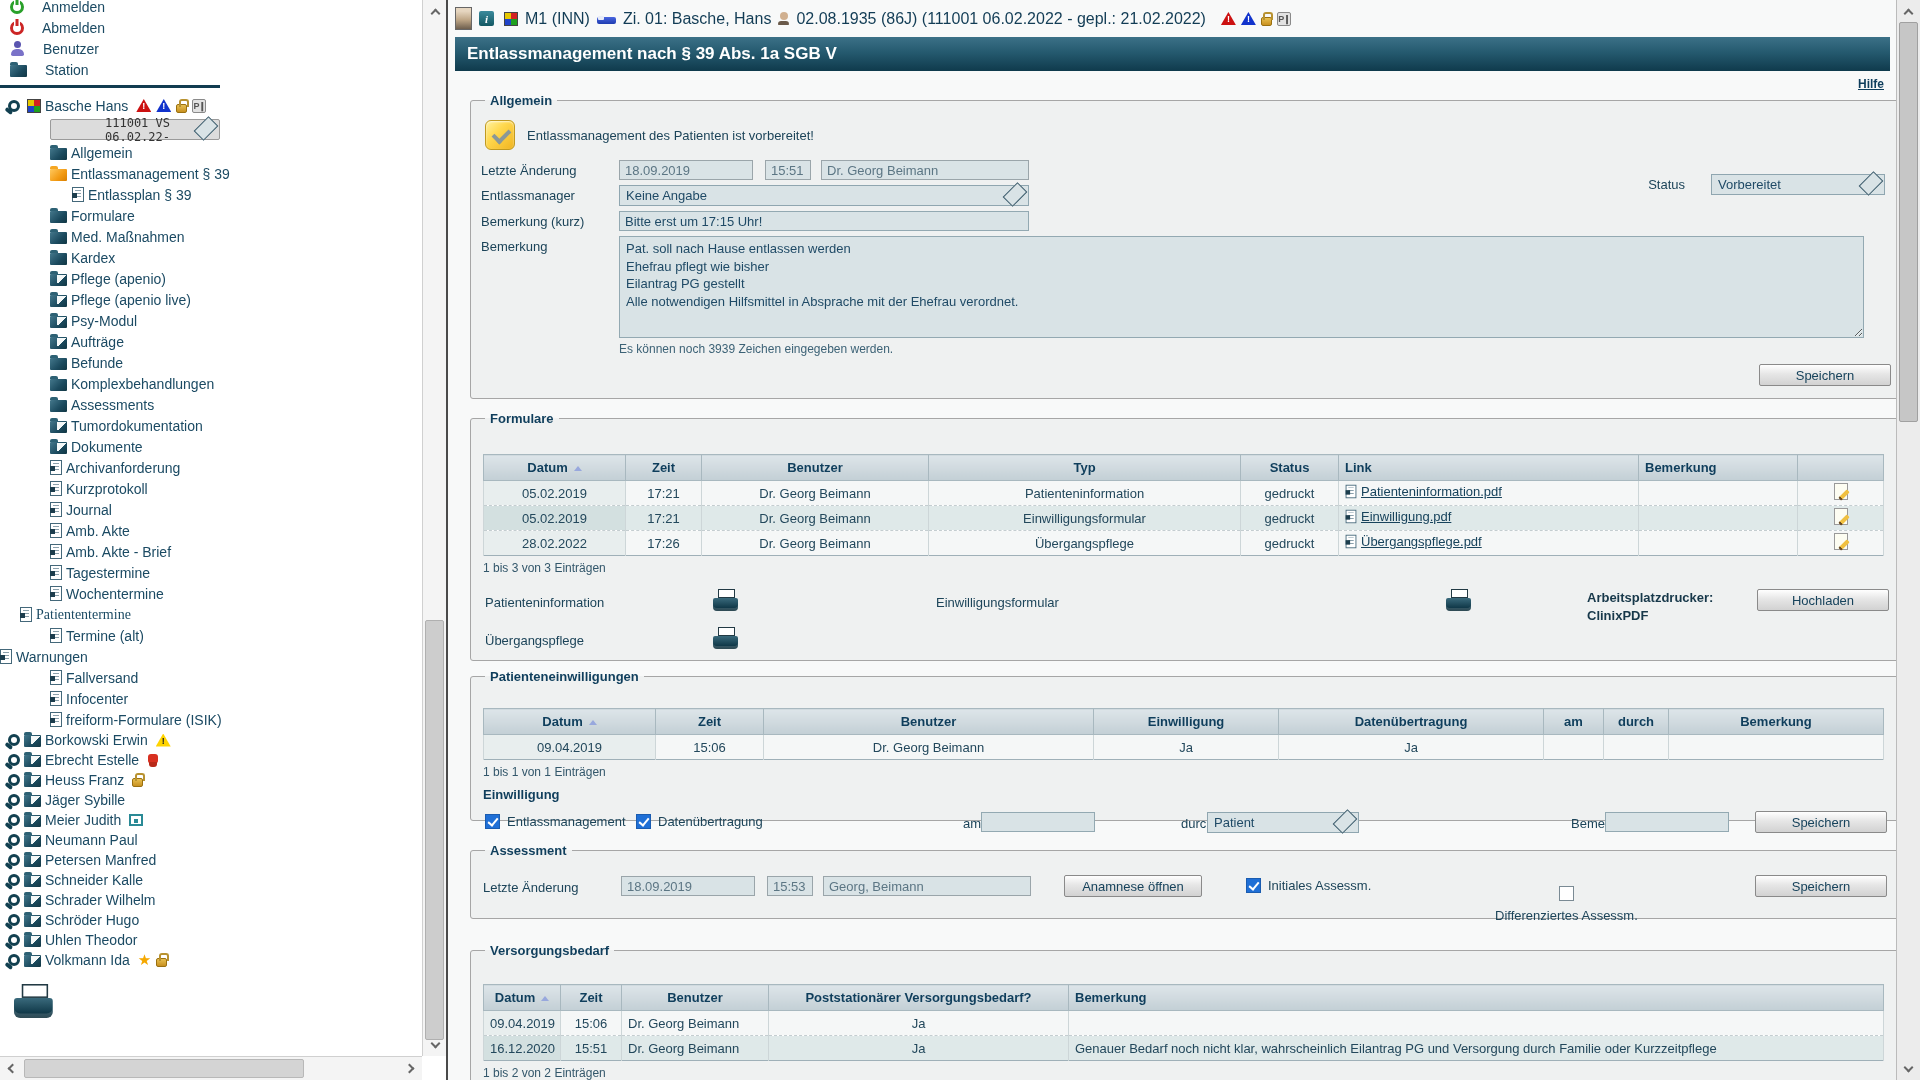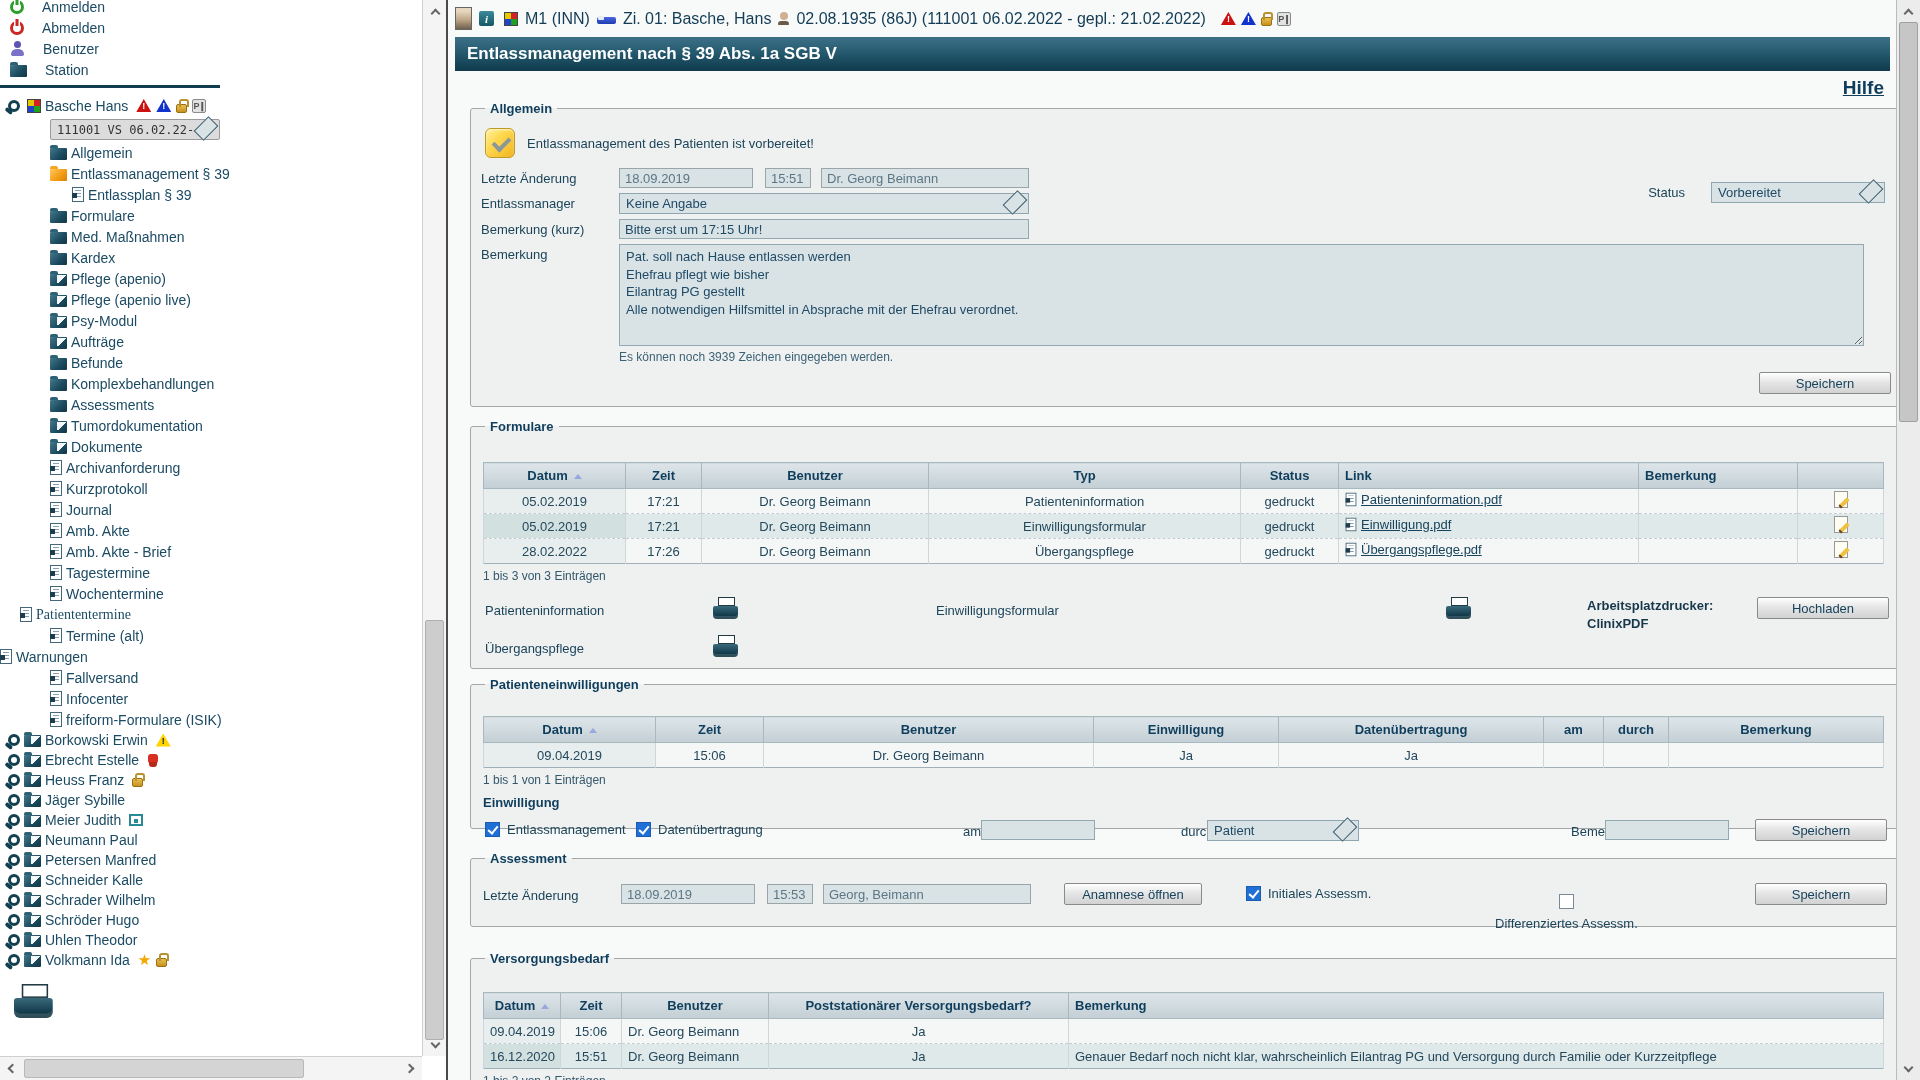--- a/index.html
+++ b/index.html
@@ -15,21 +15,21 @@
     font-size:14px; white-space:nowrap; cursor:pointer; }
   .sb-row .lbl { margin-left:18px; }
   .sb-divider { height:3px; background:#123c50; margin:5px 0 6px 0; width:220px; }
 
   .pt-row { display:flex; align-items:center; height:23px; padding-left:8px; font-size:14px;
     color:#1b4a63; white-space:nowrap; }
   .pt-row .nm { margin-left:4px; }
   .case-sel { margin:2px 0 2px 50px; width:170px; height:21px; background:#dcdcdc;
     border:1px solid #9a9a9a; border-radius:2px; display:flex; align-items:center;
     padding:0 6px; font-family:"DejaVu Sans Mono",monospace; font-size:12px; color:#333; }
-  .case-sel span:first-child { flex:1; overflow:hidden; }
+  .case-sel span:first-child { flex:1; overflow:hidden;margin-left:48px; }
   .tree-row { display:flex; align-items:center; height:21px; font-size:14px; color:#1b4a63;
     white-space:nowrap; cursor:pointer; }
   .tree-row .tlabel { margin-left:4px; }
   .plist-row { display:flex; align-items:center; height:20px; padding-left:8px; font-size:14px;
     color:#1b4a63; white-space:nowrap; cursor:pointer; }
   .plist-row .nm { margin-left:4px; }
   .badges { display:inline-flex; align-items:center; gap:5px; margin-left:8px; }
 
   
   .sb-vscroll { position:absolute; right:0; top:0; bottom:24px; width:24px; background:#f4f4f4;
@@ -151,21 +151,21 @@
 
   
   .main { flex:1; position:relative; background:#f8f9f9; border-right:2px solid #4a4a4a;
     overflow:hidden; }
   .pt-header { display:flex; align-items:center; gap:7px; padding:7px 0 5px 7px; font-size:16px;
     color:#123c55; white-space:nowrap; }
   .title-bar { margin:2px 28px 0 7px; height:34px; background:linear-gradient(#3c7187,#255a6f 45%,#0f3a4c);
     display:flex; align-items:center; padding-left:12px; }
   .title-bar span { color:#fff; font-size:17px; font-weight:bold; }
   .help-row { display:flex; justify-content:flex-end; padding:6px 34px 2px 0; }
-  .help-row a { color:#0f3e5c; font-weight:bold; font-size:19px; text-decoration:underline;
+  .help-row a { color:#0f3e5c; font-weight:bold; font-size:12px; text-decoration:underline;
     cursor:pointer; }
 
   fieldset { border:1px solid #a6a6a6; border-radius:3px; background:#eff1f1;
     margin:0 14px 0 22px; padding:0 10px 8px 10px; position:relative; }
   legend { padding:0 5px; font-weight:bold; color:#0f3e5c; font-size:13px; margin-left:4px; }
   .frm-label { color:#1c4459; font-size:13px; }
   .inp { height:20px; background:#d9e3e6; border:1px solid #93a9b2; font-size:13px; color:#1f4a66;
     padding:0 5px; font-family:inherit; }
   .inp.ro { border-color:#9aa5aa; color:#5c7684; }
   .sel { height:21px; background:#d9e3e6; border:1px solid #8fa6b0; display:inline-flex;

